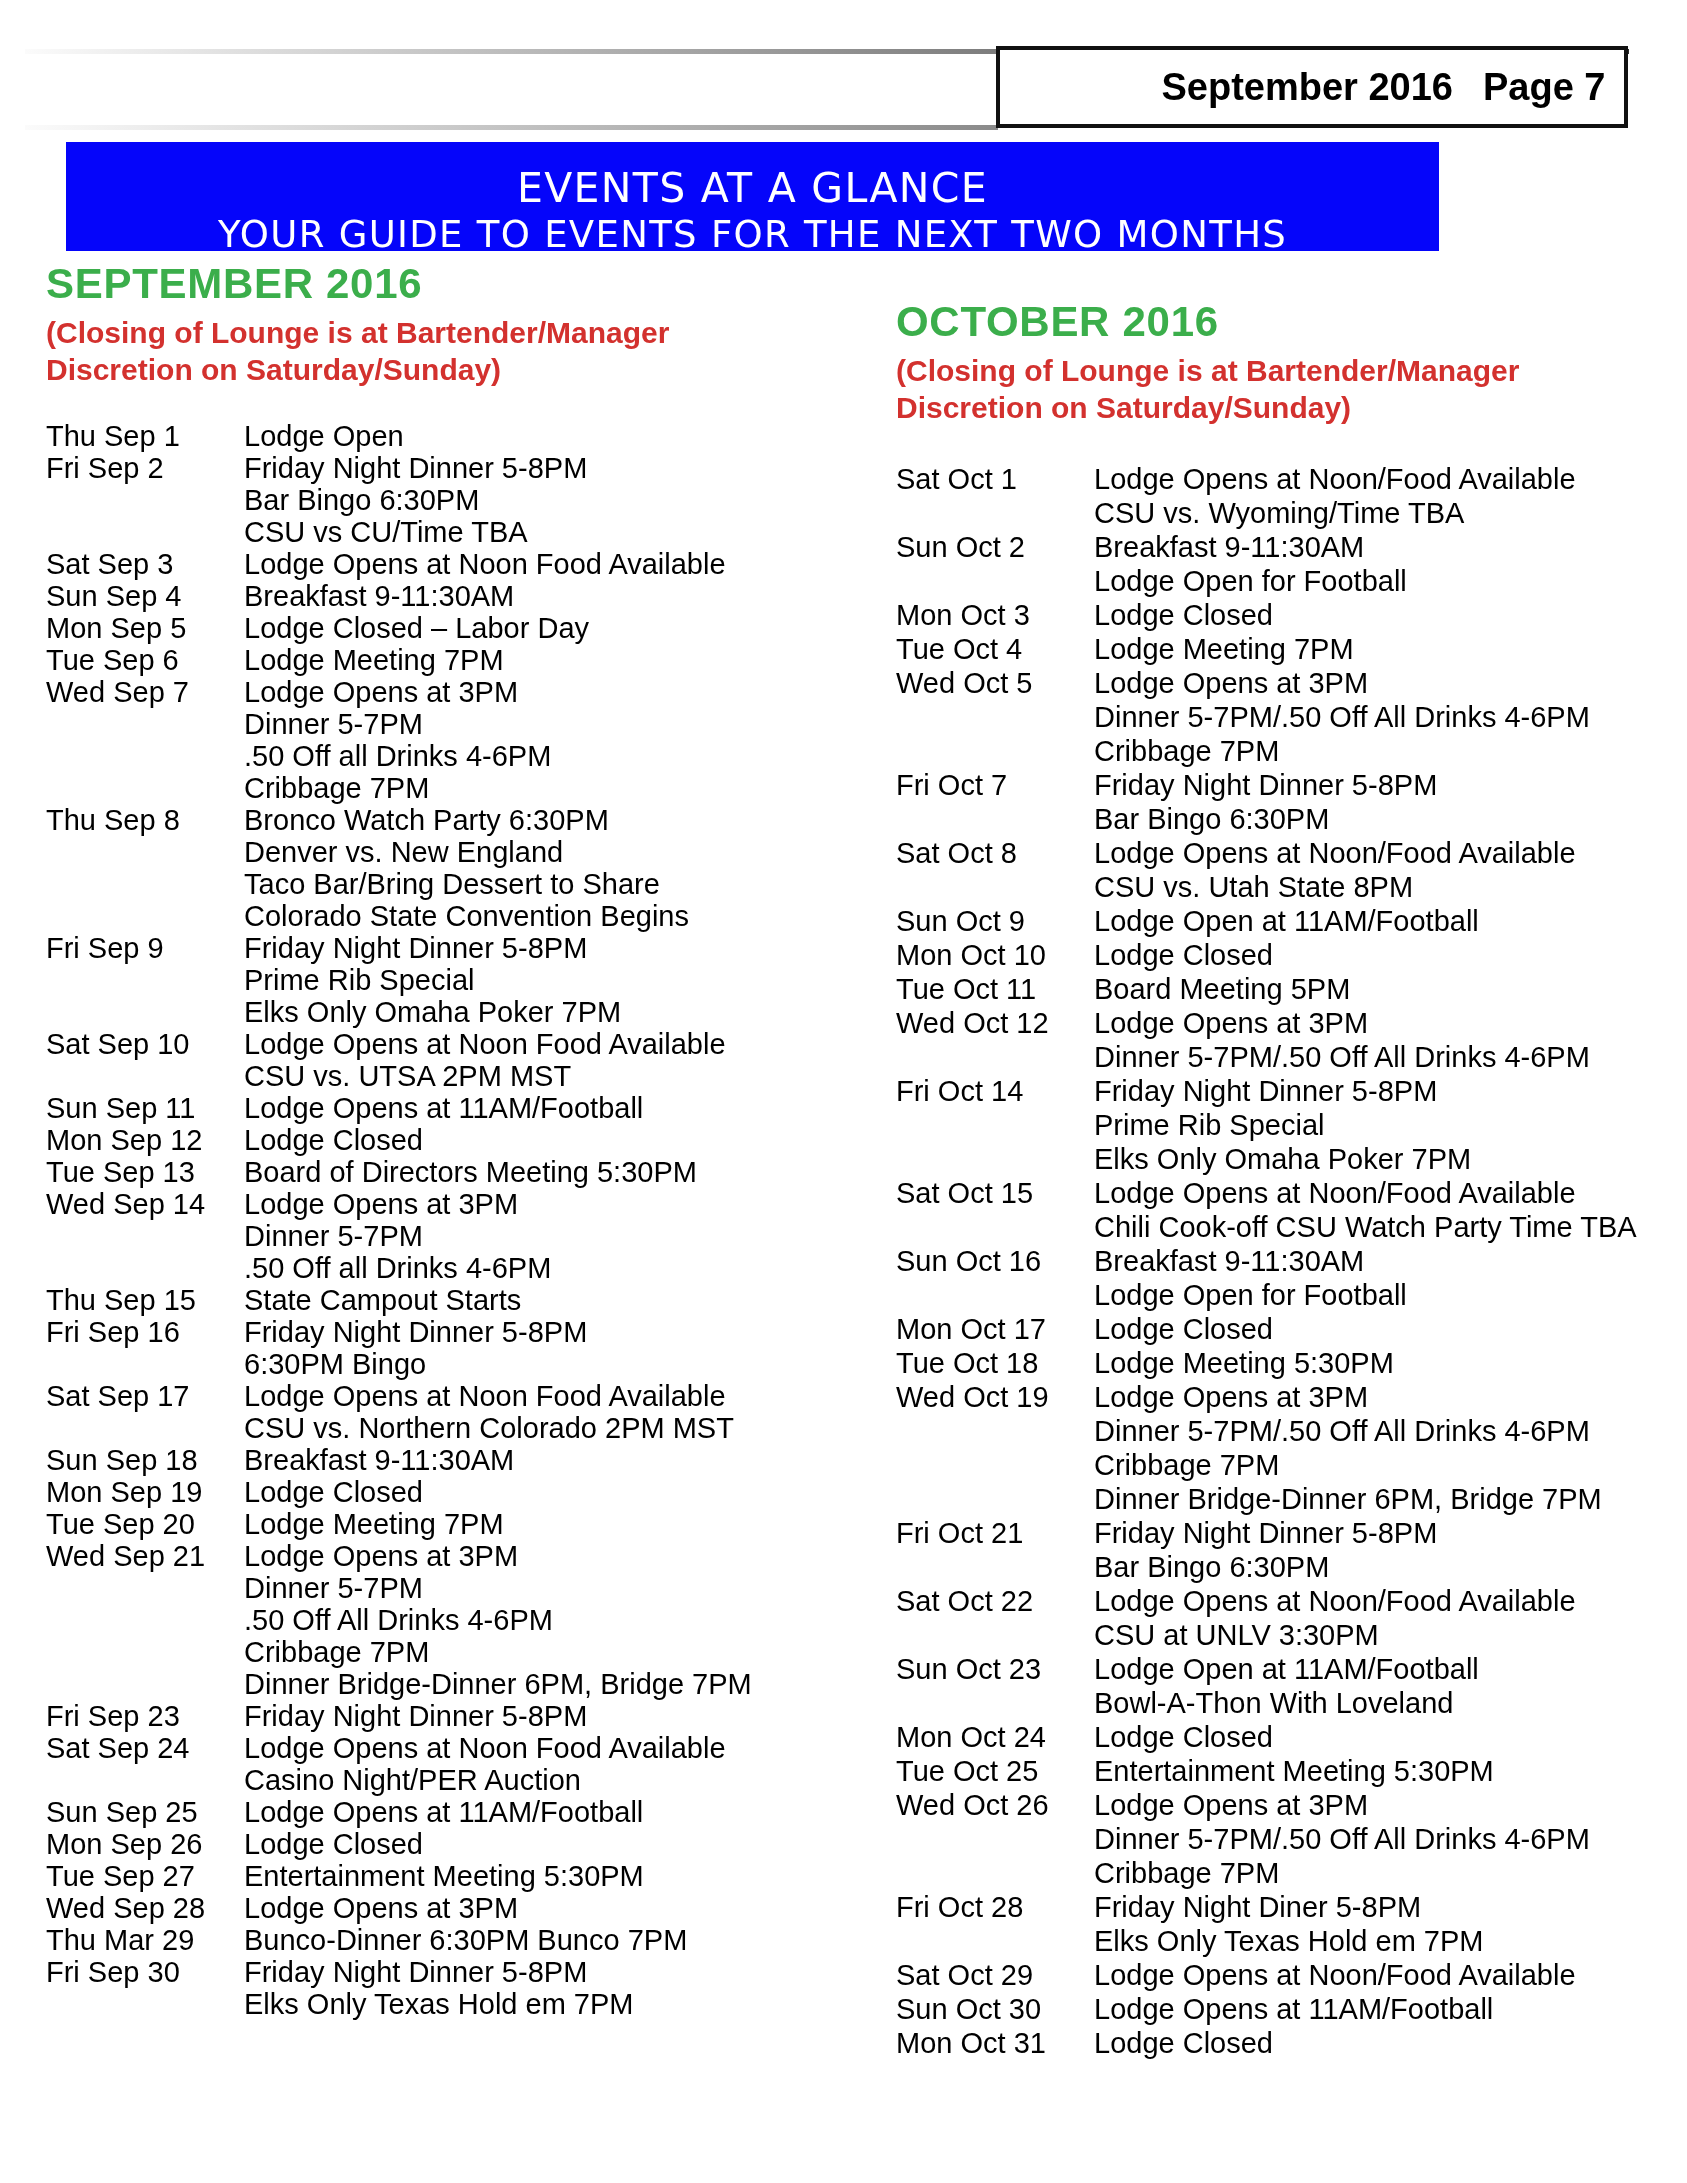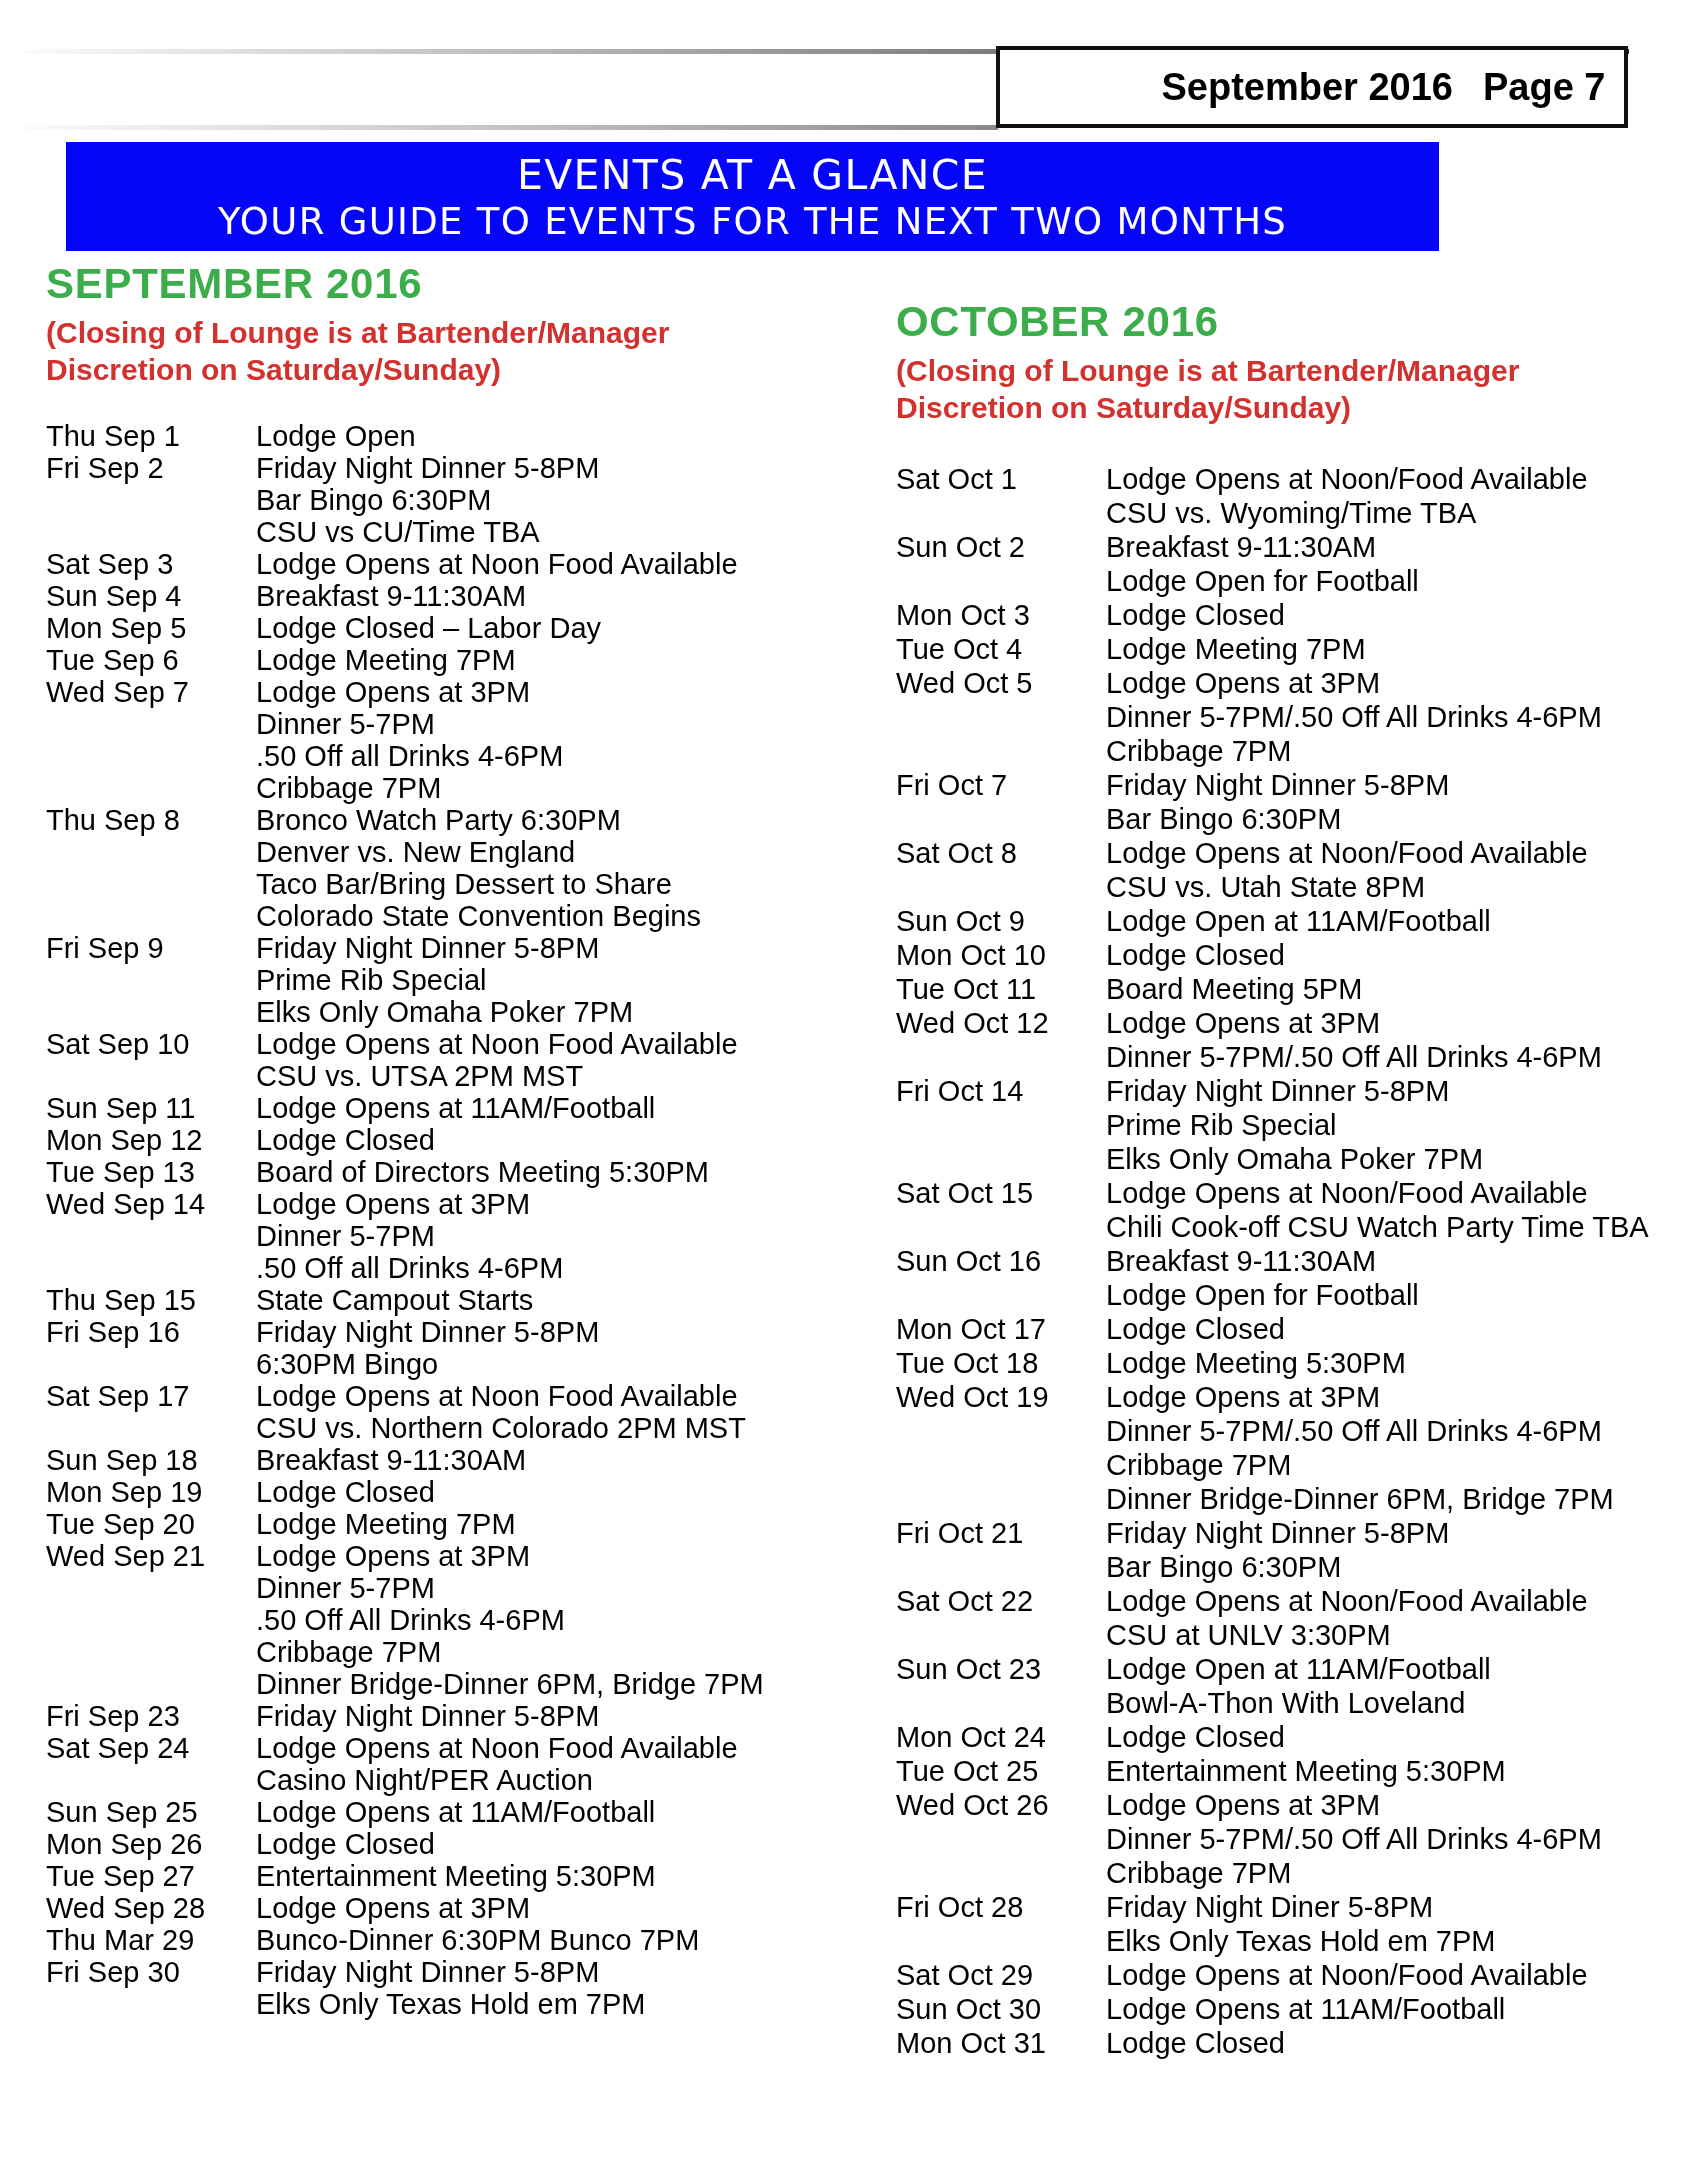--- a/index.html
+++ b/index.html
@@ -24,41 +24,41 @@
     padding-right:18.5px;z-index:3;
     font-weight:bold;font-size:38px;white-space:nowrap;
   }
   .header-box .page-label{margin-left:30px;}
   .banner{
     position:absolute;left:66px;top:142px;width:1373px;height:109px;
     background:var(--blue,#0505fa);
     color:#fff;text-align:center;z-index:2;
     font-family:"DejaVu Sans",sans-serif;
   }
-  .banner-title{font-size:41px;line-height:49px;margin-top:9px;letter-spacing:1.3px;}
+  .banner-title{font-size:41px;line-height:49px;margin-top:22px;letter-spacing:1.3px;}
   .banner-subtitle{font-size:37px;line-height:44px;letter-spacing:1.3px;}
   .month-col{position:absolute;}
   .col-september{left:46px;top:261px;width:787px;}
   .col-october{left:896px;top:299px;width:801px;}
   .month-title{
     color:var(--green,#3bae4b);
     font-size:42px;font-weight:bold;line-height:46px;letter-spacing:0.7px;
   }
   .month-note{
     color:var(--red,#d3312e);
     font-size:30px;font-weight:bold;line-height:37px;
     margin-top:6.6px;width:668px;
   }
   .events{margin-top:32px;}
   .col-october .events{margin-top:36px;}
   .event-row{display:flex;align-items:flex-start;}
   .event-day{
     flex:0 0 198px;font-size:29px;line-height:32px;white-space:nowrap;
   }
-  .event-lines{flex:1;margin-left:12px;}
+  .event-lines{flex:1;}
   .event-line{font-size:29px;line-height:32px;white-space:nowrap;}
   .col-october .event-day,
   .col-october .event-line{line-height:34px;}
 </style>
 </head>
 <body>
 
 <div class="page">
 
   <div class="rule top"></div>

